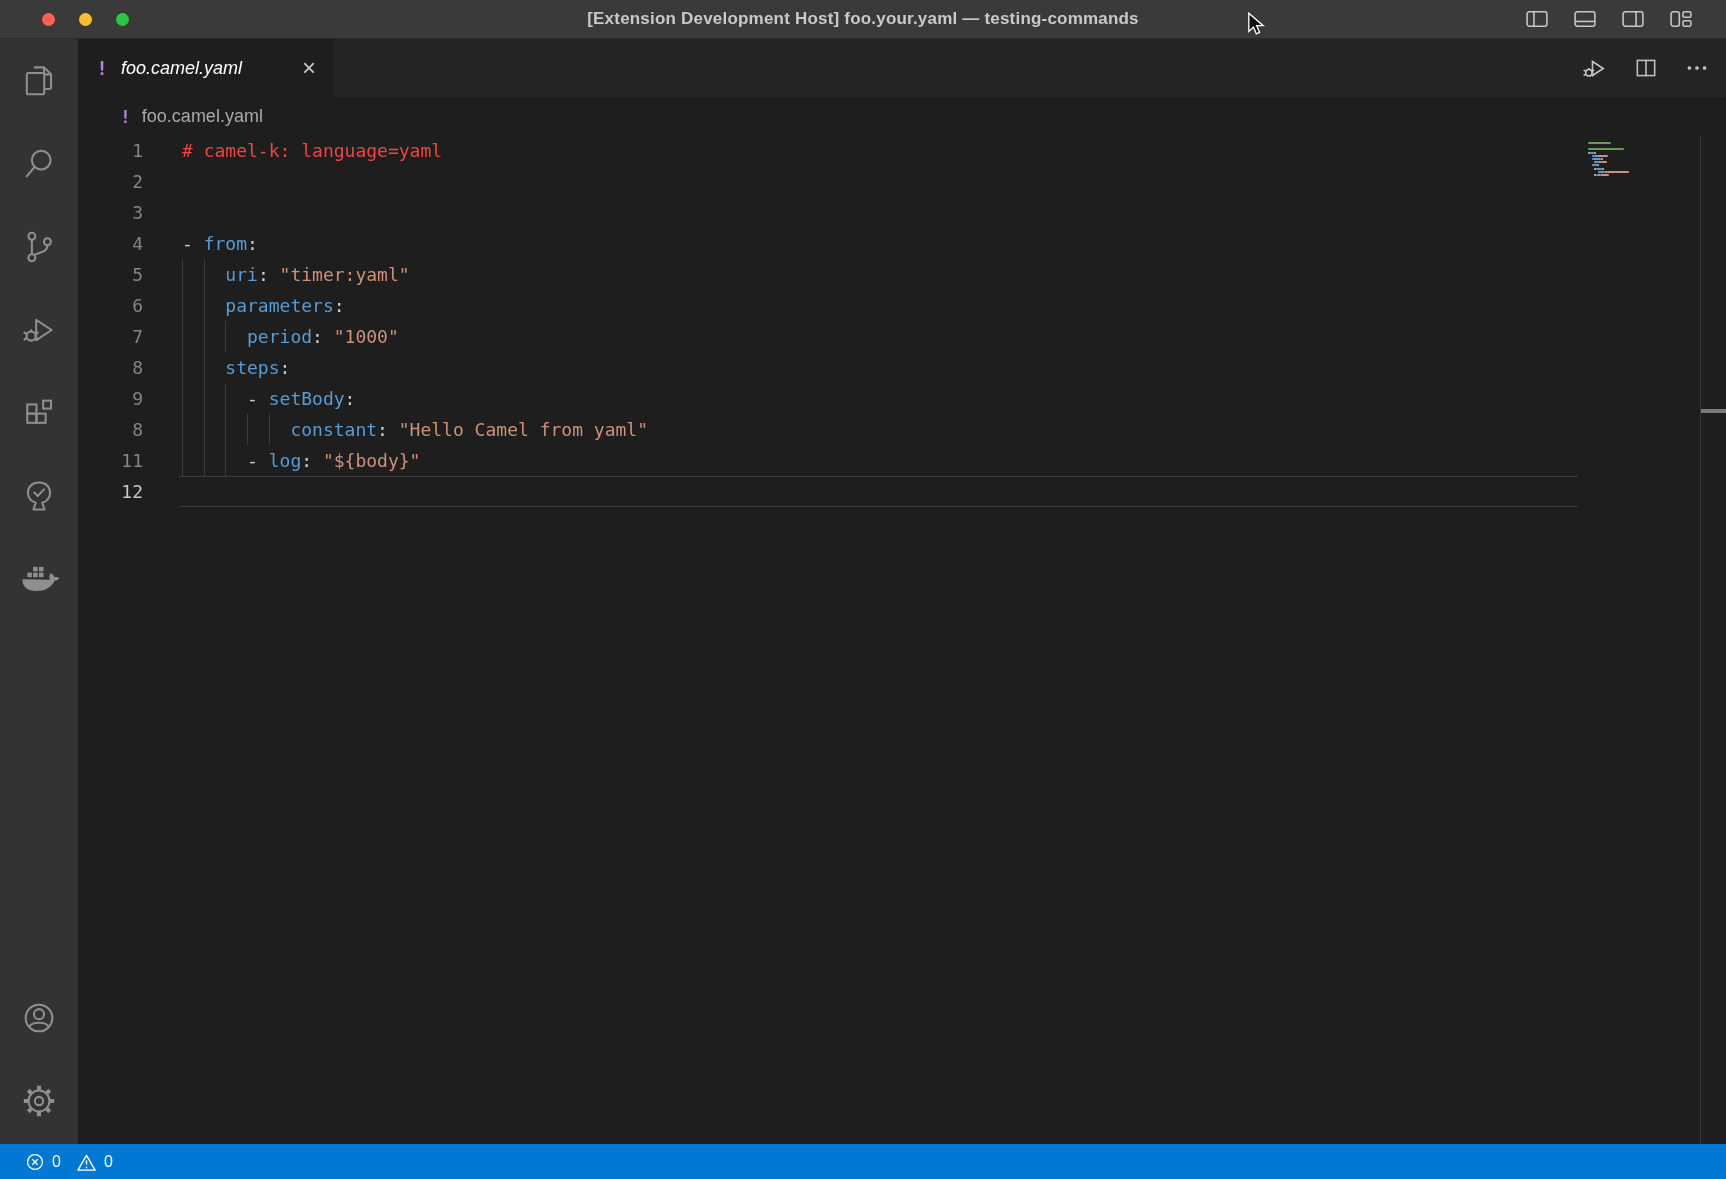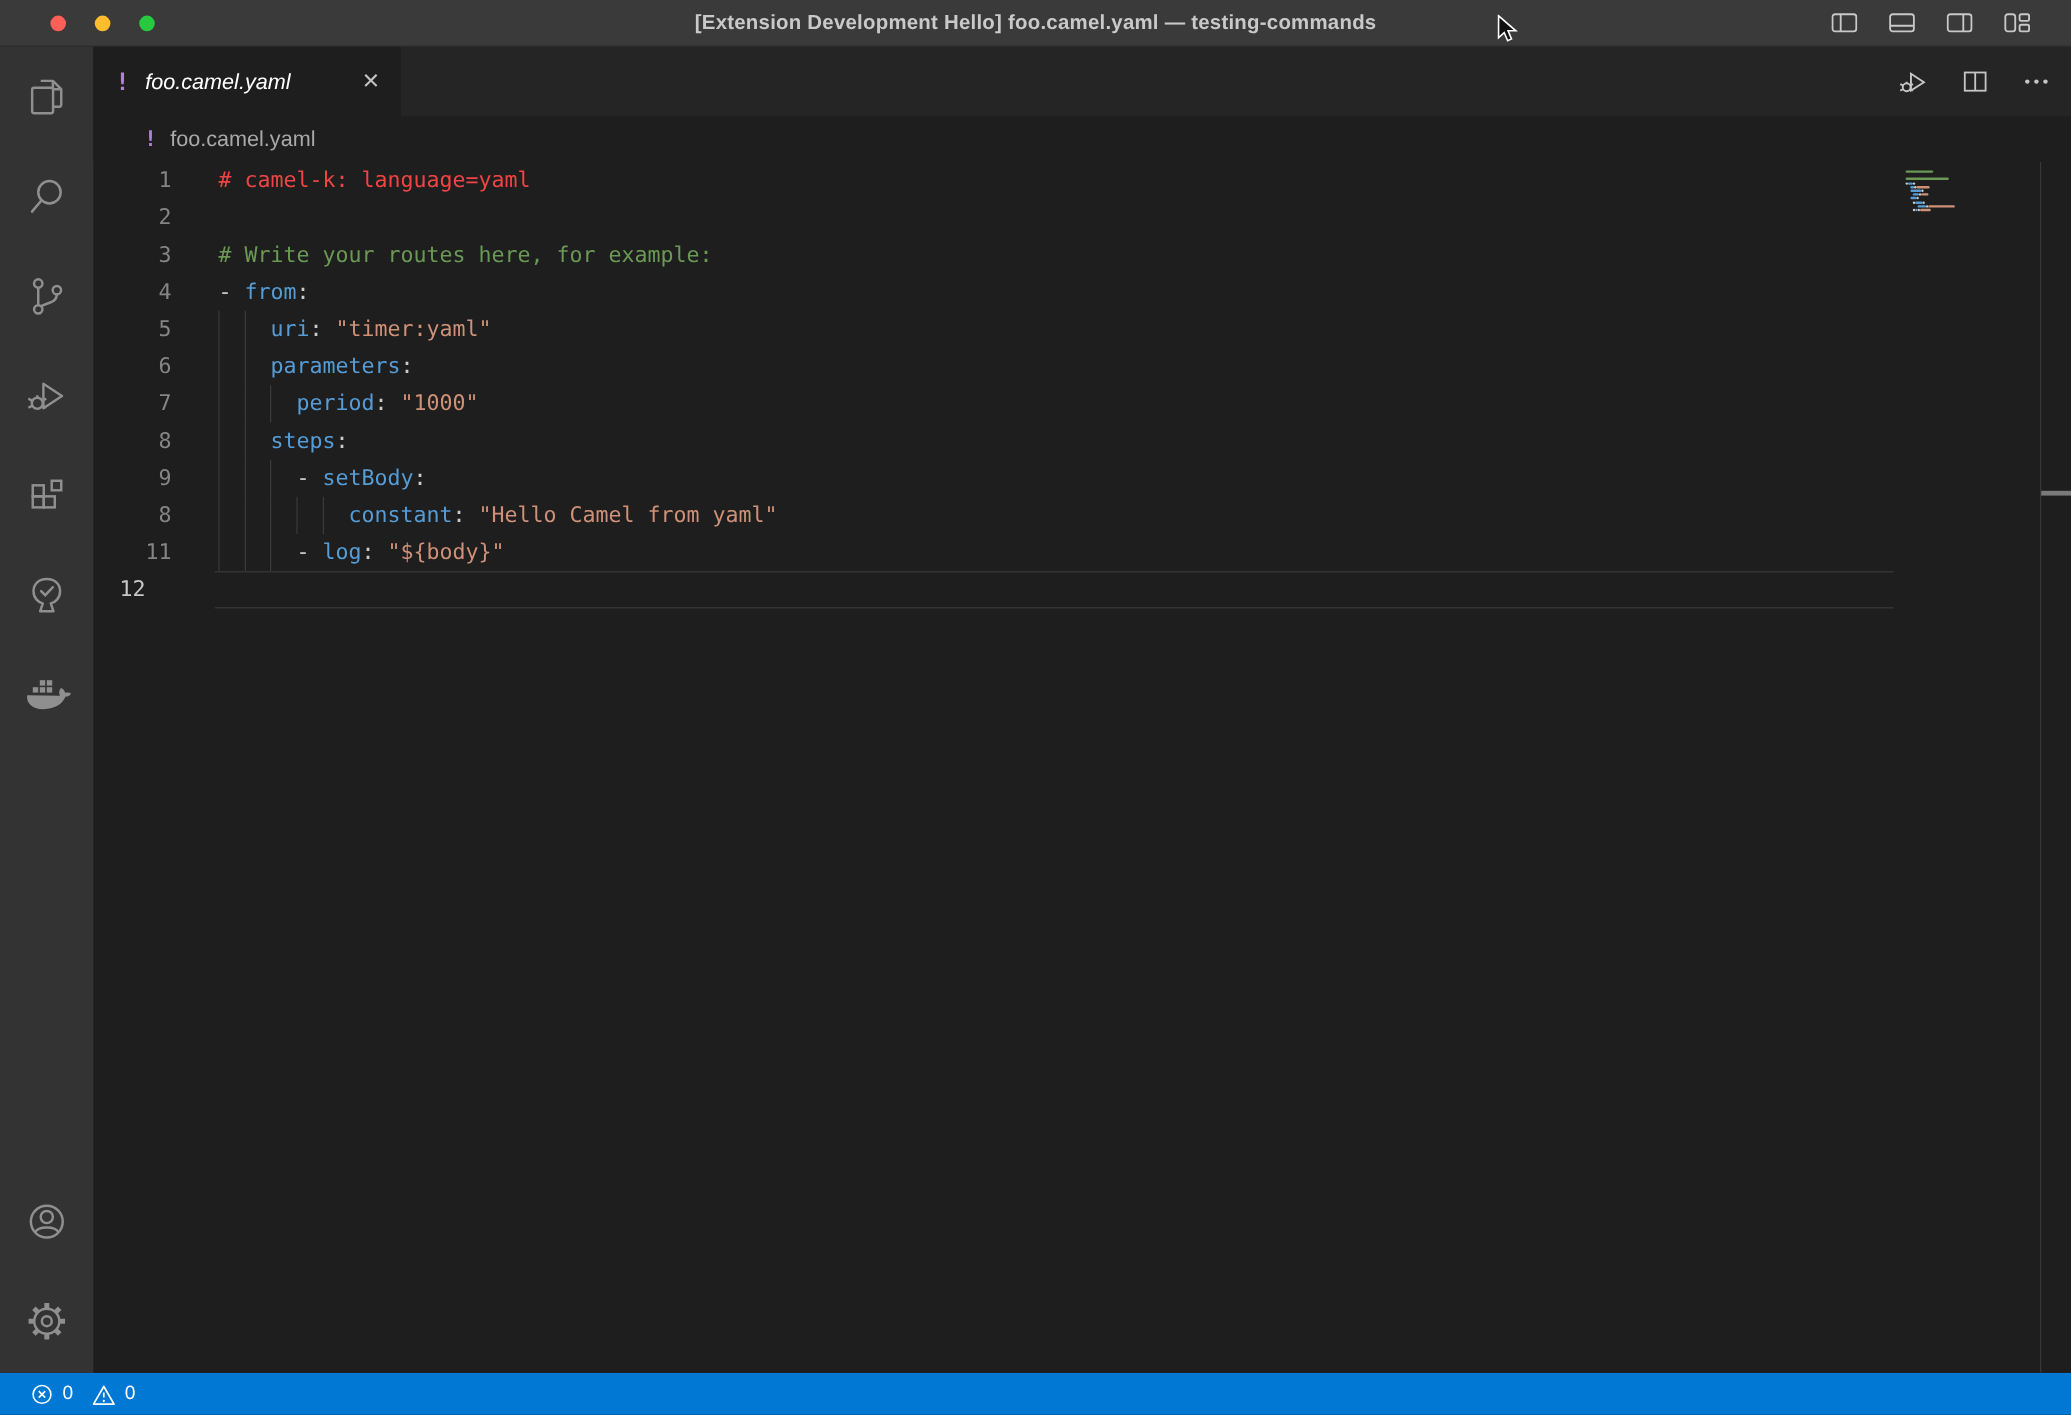--- a/index.html
+++ b/index.html
@@ -35,21 +35,21 @@
   
   .breadcrumbs{height:38px;display:flex;align-items:center;padding-left:42px;background:#1e1e1e;flex-shrink:0;}
   .bc-icon{color:#b180d7;font-weight:bold;font-size:18px;font-family:"DejaVu Sans Mono",monospace;}
   .bc-label{color:#a9a9a9;font-size:18px;margin-left:11px;cursor:pointer;}
 
   
   .editor{position:relative;flex:1;overflow:hidden;}
   .codelens{height:33px;line-height:36px;padding-left:106px;color:#999999;font-size:15px;cursor:pointer;}
   .code-line{height:31px;line-height:31px;display:flex;position:relative;font-family:"DejaVu Sans Mono",monospace;font-size:18px;width:1504px;}
   .gutter{width:65px;text-align:right;color:#858585;flex-shrink:0;font-size:18px;}
-  .code-line.current .gutter{color:#c6c6c6;text-align:center;}
+  .code-line.current .gutter{color:#c6c6c6;}
   .line-content{position:relative;margin-left:39px;white-space:pre;}
   .indent-guide{position:absolute;top:0;width:1px;height:31px;background:#3b3b3b;}
   .cur-line-box{position:absolute;left:101px;width:1399px;top:0;height:29px;border-top:1px solid #3a3a3a;border-bottom:1px solid #3a3a3a;pointer-events:none;}
 
   .minimap{position:absolute;left:1510px;top:7px;width:116px;height:60px;cursor:pointer;}
   .mm-seg{position:absolute;height:2px;border-radius:1px;}
   .overview-ruler{position:absolute;top:0;right:0;width:25px;height:100%;border-left:1px solid #383838;}
   .cursor-marker{position:absolute;top:274px;left:0;width:100%;height:4px;background:#7a7a7a;}
 
   
@@ -68,21 +68,21 @@
 <body>
 
 <div class="window">
 
   <div class="titlebar" style="background: rgb(58, 58, 58);">
     <div class="traffic">
       <span class="tl" style="background:#ff5f57"></span>
       <span class="tl" style="background:#febc2e"></span>
       <span class="tl" style="background:#28c840"></span>
     </div>
-    <div class="title">[Extension Development Hello] foo.camel.yaml — testing-commands</div>
+    <div class="title">[Extension Development Host] foo.your.yaml — testing-commands</div>
     <div class="tb-icons">
       <span>
           <svg width="22" height="18" viewBox="0 0 20 16" fill="none" stroke="currentColor" stroke-width="1.4">
             <rect x="1" y="1.5" width="18" height="13" rx="2"></rect>
             <path d="M7.2 1.5 V14.5"></path>
           </svg>
         </span>
       <span>
           <svg width="22" height="18" viewBox="0 0 20 16" fill="none" stroke="currentColor" stroke-width="1.4">
             <rect x="1" y="1.5" width="18" height="13" rx="2"></rect>
@@ -242,21 +242,20 @@
             <div class="code-line">
               <div class="gutter">1</div>
               <div class="line-content"><span style="color: #ef4444;"># camel-k: language=yaml</span></div>
             </div>
             <div class="code-line">
               <div class="gutter">2</div>
               <div class="line-content"></div>
             </div>
             <div class="code-line">
               <div class="gutter">3</div>
-              <div class="line-content"><span style="color: rgb(106, 153, 85);"># Write your routes here, for example:</span></div>
             </div>
             <div class="code-line">
               <div class="gutter">4</div>
               <div class="line-content"><span style="color: rgb(204, 204, 204);">- </span><span style="color: rgb(86, 156, 214);">from</span><span style="color: rgb(204, 204, 204);">:</span></div>
             </div>
             <div class="code-line">
               <div class="gutter">5</div>
               <div class="line-content"><div class="indent-guide" style="left: 0px;"></div><div class="indent-guide" style="left: 21.68px;"></div><span style="color: rgb(204, 204, 204);">    </span><span style="color: rgb(86, 156, 214);">uri</span><span style="color: rgb(204, 204, 204);">: </span><span style="color: rgb(206, 145, 120);">"timer:yaml"</span></div>
             </div>
             <div class="code-line">

